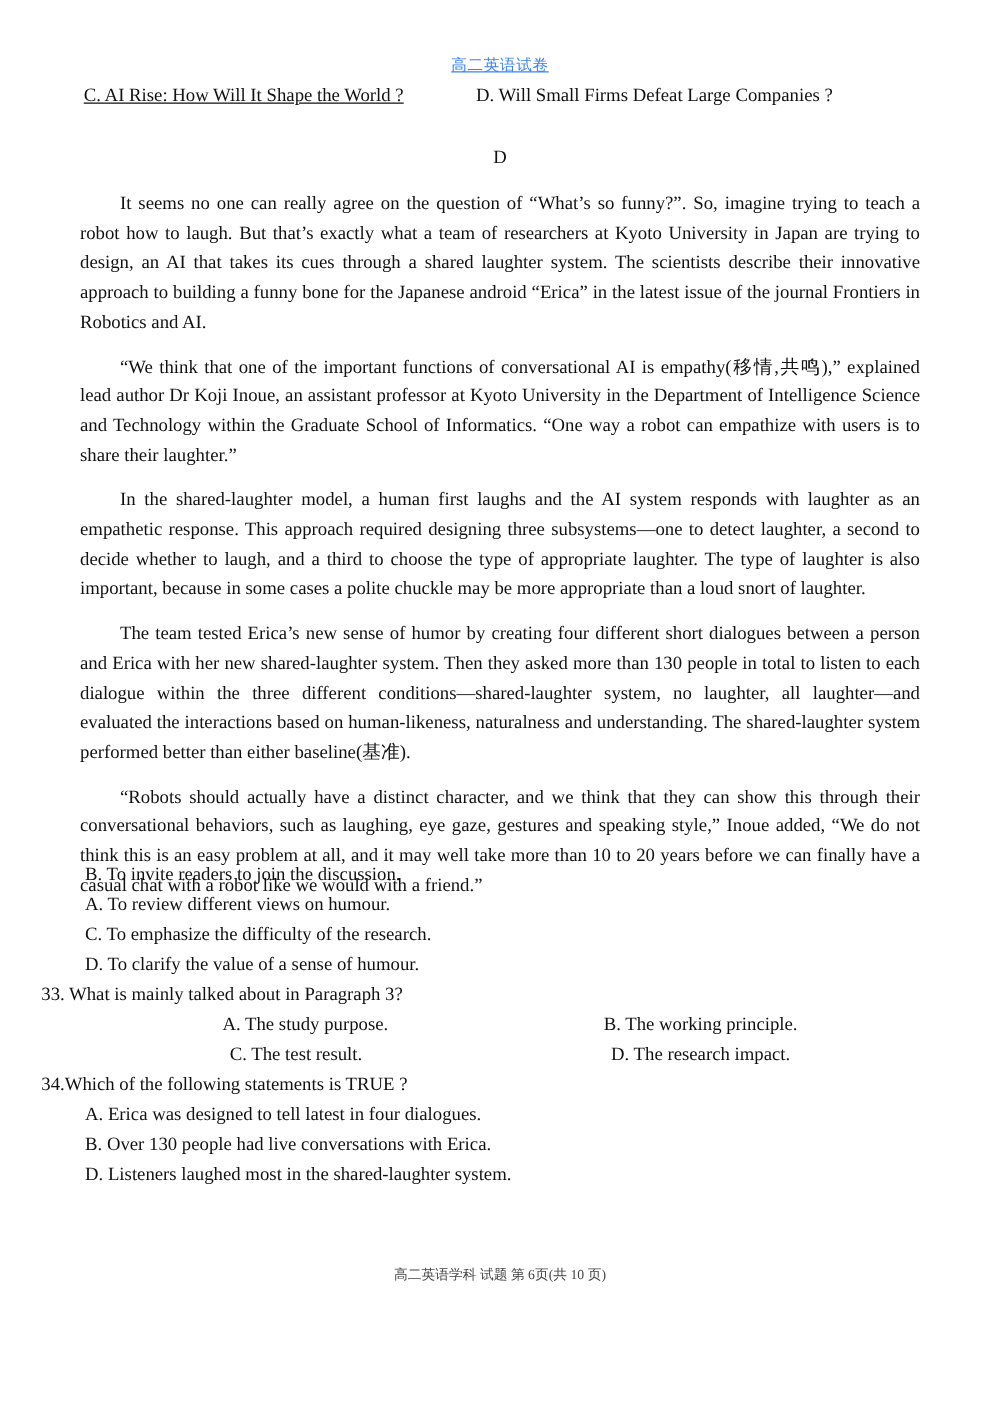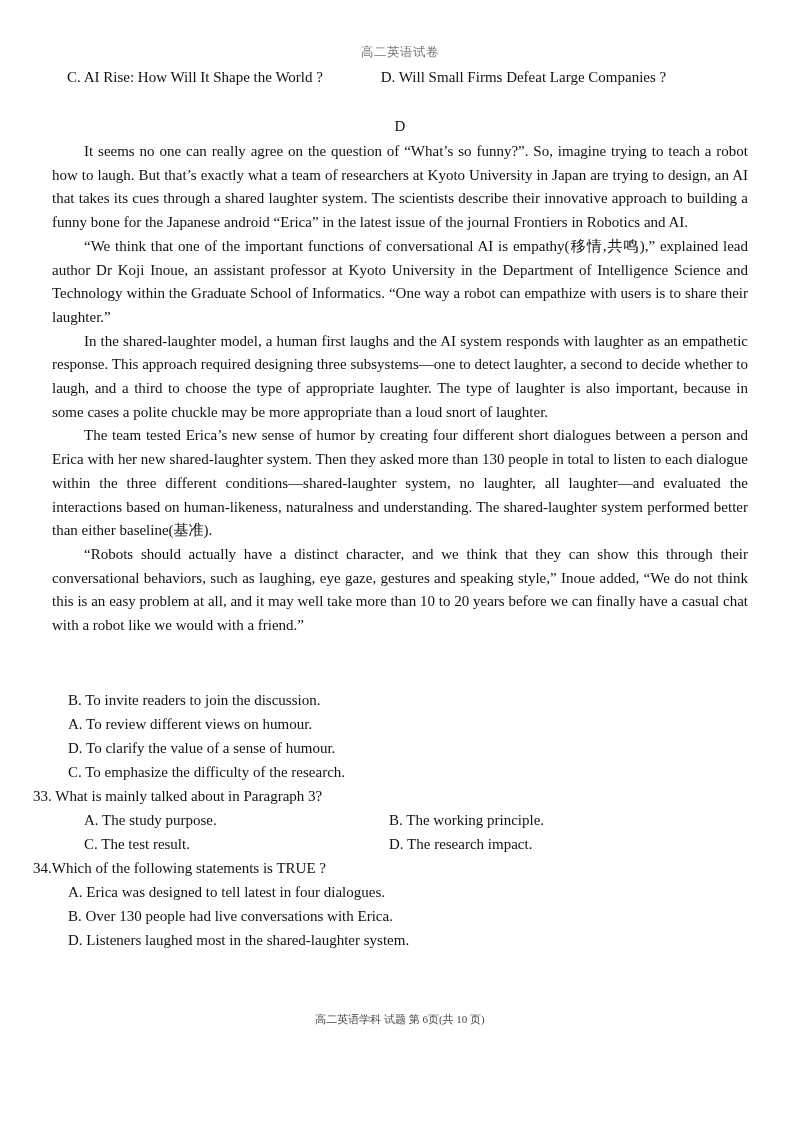--- a/index.html
+++ b/index.html
@@ -3,43 +3,43 @@
 <meta charset="utf-8">
 <style>
   html, body { margin: 0; padding: 0; background: #ffffff; }
   body {
     width: 800px; height: 1130px; position: relative; overflow: hidden;
     font-family: "Liberation Serif", "DejaVu Serif", serif;
     color: #111;
   }
   .page-header {
     position: absolute; top: 44px; left: 0; width: 800px; text-align: center;
-    font-size: 12.5px; color: #737373; letter-spacing: 0.5px;
+    font-size: 12.5px; color: #3b82f6; letter-spacing: 0.5px; text-decoration: underline;
   }
   .prev-options {
     position: absolute; top: 69px; left: 67px; font-size: 15px; white-space: nowrap;
   }
   .prev-options span { display: inline-block; }
-  .prev-options .optC { width: 310px; }
+  .prev-options .optC { width: 310px; text-decoration: underline; }
   .section-letter {
     position: absolute; top: 118px; left: 0; width: 800px; text-align: center; font-size: 15px;
   }
   .article {
     position: absolute; top: 140px; left: 52px; width: 696px;
     font-size: 15px; line-height: 23.7px; text-align: justify;
   }
-  .article p { margin: 0; text-indent: 32px; }
+  .article p { margin: 12px; text-indent: 32px; }
   .questions {
     position: absolute; top: 688px; left: 33px; width: 715px;
     font-size: 15px; line-height: 24px;
   }
   .q { margin: 0; }
   .q-stem { margin: 0; }
   .opt { margin: 0 0 0 35px; }
-  .opt-row { display: flex; margin-left: 51px; }
+  .opt-row { display: flex; margin-left: 35px; justify-content: center; }
   .opt-row .opt-cell { width: 305px; }
   .page-footer {
     position: absolute; top: 1012px; left: 0; width: 800px; text-align: center;
     font-size: 11px; color: #444;
   }
 </style>
 </head>
 <body>
 
 <div class="page-header">高二英语试卷</div>
@@ -56,22 +56,22 @@
   <p>“We think that one of the important functions of conversational AI is empathy(移情,共鸣),” explained lead author Dr Koji Inoue, an assistant professor at Kyoto University in the Department of Intelligence Science and Technology within the Graduate School of Informatics. “One way a robot can empathize with users is to share their laughter.”</p>
   <p>In the shared-laughter model, a human first laughs and the AI system responds with laughter as an empathetic response. This approach required designing three subsystems—one to detect laughter, a second to decide whether to laugh, and a third to choose the type of appropriate laughter. The type of laughter is also important, because in some cases a polite chuckle may be more appropriate than a loud snort of laughter.</p>
   <p>The team tested Erica’s new sense of humor by creating four different short dialogues between a person and Erica with her new shared-laughter system. Then they asked more than 130 people in total to listen to each dialogue within the three different conditions—shared-laughter system, no laughter, all laughter—and evaluated the interactions based on human-likeness, naturalness and understanding. The shared-laughter system performed better than either baseline(基准).</p>
   <p>“Robots should actually have a distinct character, and we think that they can show this through their conversational behaviors, such as laughing, eye gaze, gestures and speaking style,” Inoue added, “We do not think this is an easy problem at all, and it may well take more than 10 to 20 years before we can finally have a casual chat with a robot like we would with a friend.”</p>
 </div>
 
 <div class="questions">
   <div class="q">
     <p class="opt">B. To invite readers to join the discussion.</p>
     <p class="opt">A. To review different views on humour.</p>
+    <p class="opt">C. To emphasize the difficulty of the research.</p>
     <p class="opt">D. To clarify the value of a sense of humour.</p>
-    <p class="opt">C. To emphasize the difficulty of the research.</p>
   </div>
   <div class="q">
     <p class="q-stem">33. What is mainly talked about in Paragraph 3?</p>
     <div class="opt-row">
       <span class="opt-cell">A. The study purpose.</span>
       <span>B. The working principle.</span>
     </div>
     <div class="opt-row">
       <span class="opt-cell">C. The test result.</span>
       <span>D. The research impact.</span>

